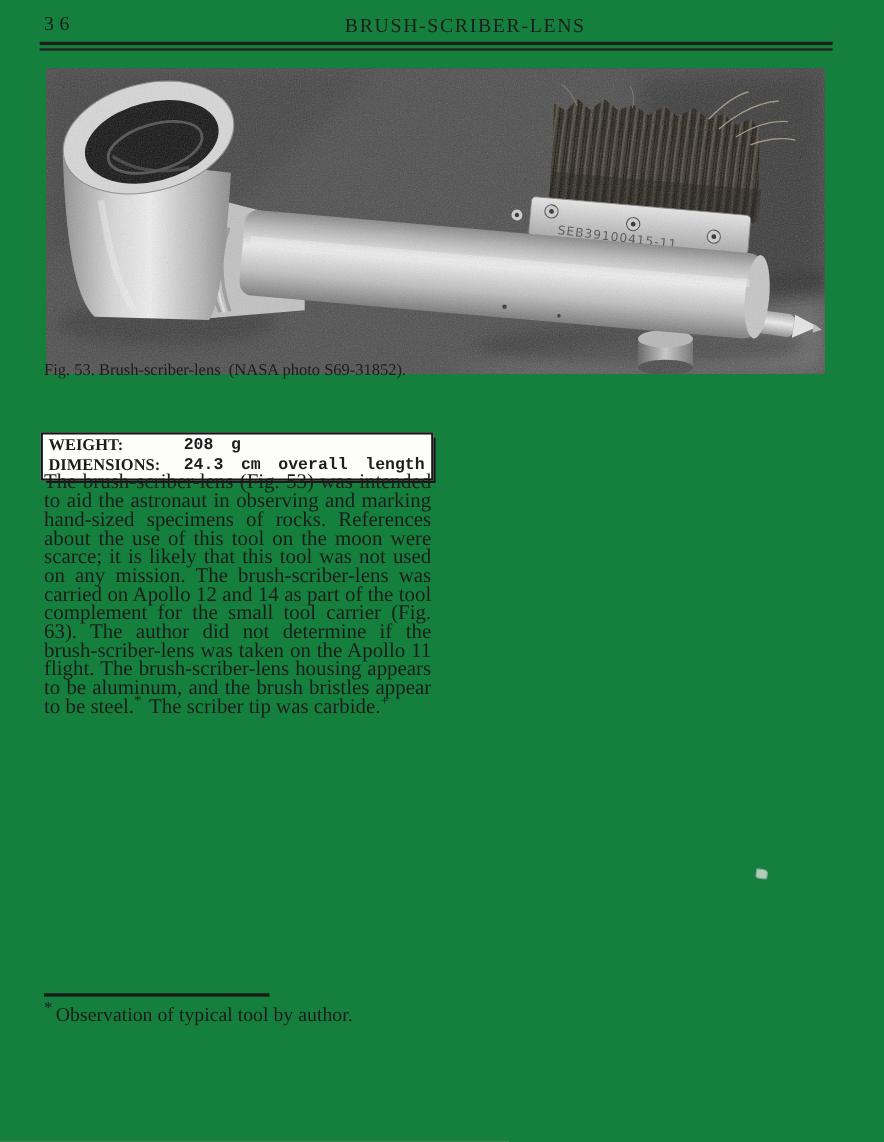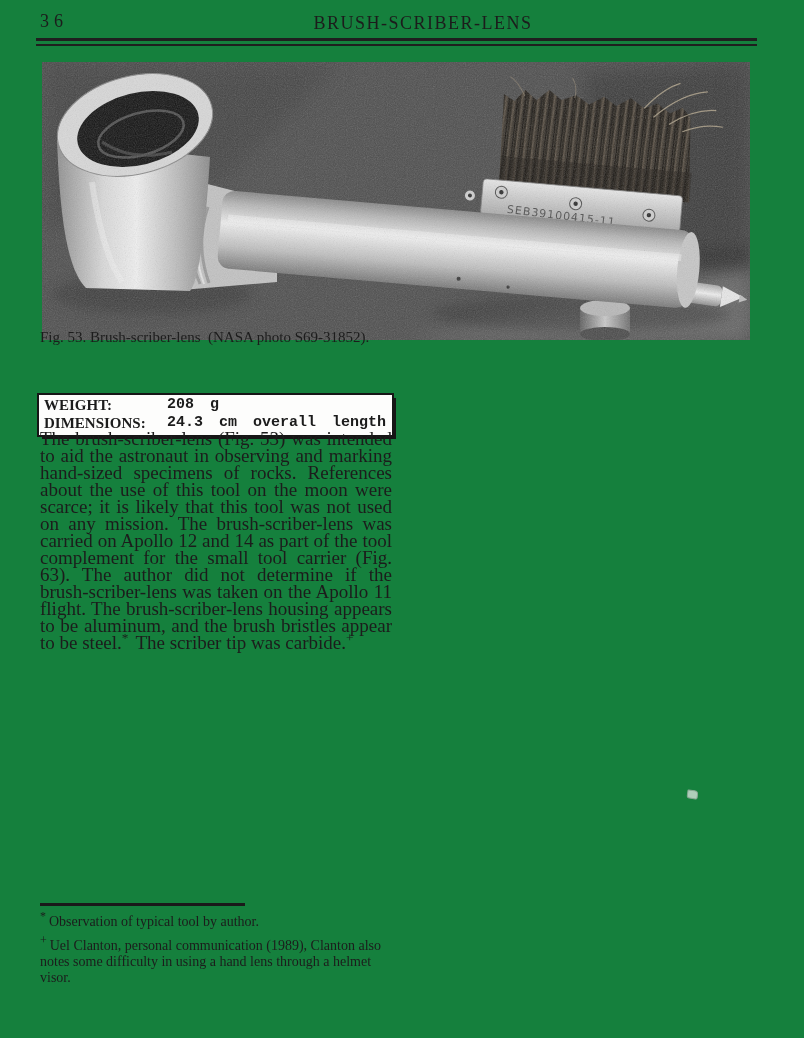--- a/index.html
+++ b/index.html
@@ -37,21 +37,21 @@
   .spec-label{width:123px;flex:none;}
   .spec-value{word-spacing:7px;font-family:Liberation Mono, monospace;}
   .body-text{
     position:absolute;left:40px;top:430px;width:352px;
     font-size:19px;line-height:17px;text-align:justify;
   }
   .body-text sup{font-size:70%;vertical-align:super;line-height:0;}
   .sentence-2{margin-left:7px;}
   .footnote-block{position:absolute;left:40px;top:903px;width:356px;}
   .footnote-rule{width:205px;height:2.5px;background:#1a1a1a;}
-  .footnote{font-size:14px;line-height:16px;margin-top:8px;}
+  .footnote{font-size:18px;line-height:16px;margin-top:8px;}
   .footnote .fn-marker{font-size:85%;vertical-align:super;line-height:0;margin-right:3px;}
   .paper-speck{
     position:absolute;left:687px;top:790px;width:9px;height:7px;
     border:1px solid #b9b9b9;border-radius:1px 4px 2px 3px;
     transform:rotate(8deg);opacity:.7;background:#efefef;
   }
 </style>
 </head>
 <body>
 
@@ -189,18 +189,17 @@
       <span class="spec-label">DIMENSIONS:</span>
       <span class="spec-value">24.3 cm overall length</span>
     </div>
   </div>
 
   <div class="body-text"><span>The brush-scriber-lens (Fig. 53) was intended to aid the astronaut in observing and marking hand-sized specimens of rocks. References about the use of this tool on the moon were scarce; it is likely that this tool was not used on any mission. The brush-scriber-lens was carried on Apollo 12 and 14 as part of the tool complement for the small tool carrier (Fig. 63). The author did not determine if the brush-scriber-lens was taken on the Apollo 11 flight. The brush-scriber-lens housing appears to be aluminum, and the brush bristles appear to be steel.</span><sup>*</sup><span class="sentence-2">The scriber tip was carbide.</span><sup>+</sup></div>
 
   <div class="footnote-block">
     <div class="footnote-rule"></div>
     <div class="footnote"><span class="fn-marker">*</span><span>Observation of typical tool by author.</span></div>
-    <div class="footnote"><span class="fn-marker">+</span><span>Uel Clanton, personal communication (1989), Clanton also notes some difficulty in using a hand lens through a helmet visor.</span></div>
   </div>
 
   <div class="paper-speck"></div>
 
 </div>
 
 </body></html>

